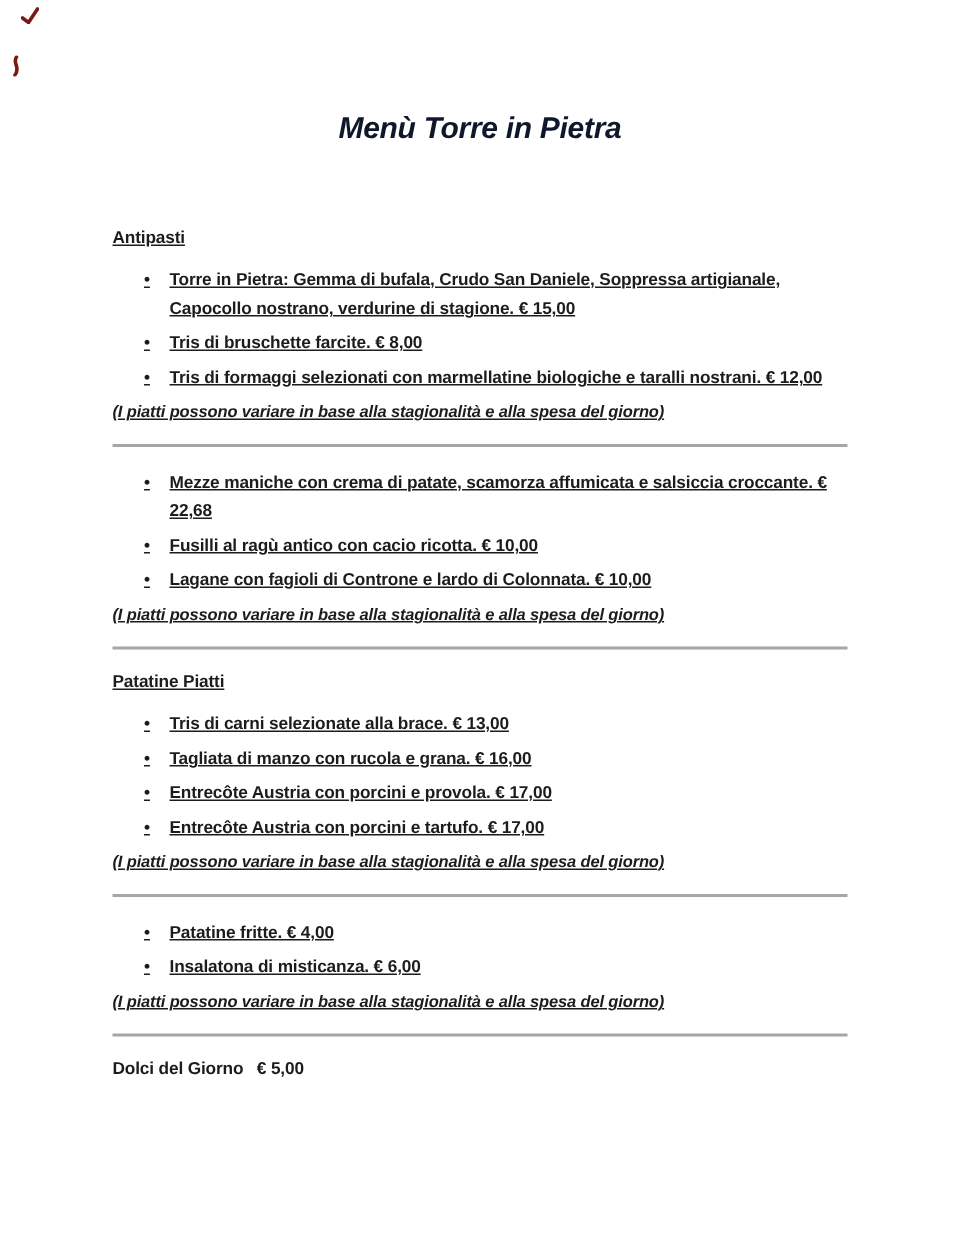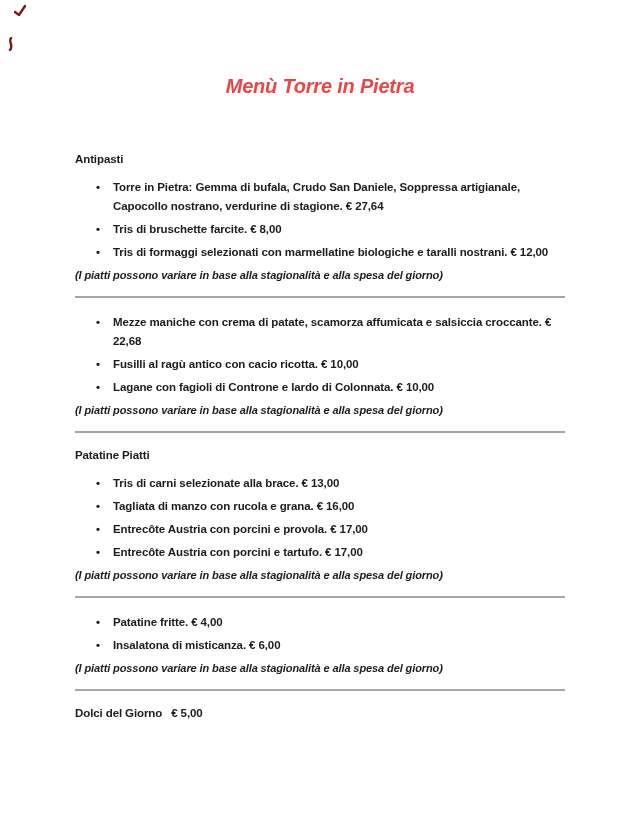--- a/index.html
+++ b/index.html
@@ -6,23 +6,23 @@
   body{
     width:640px;height:828px;background:#ffffff;overflow:hidden;position:relative;
     font-family:"Liberation Sans",sans-serif;
   }
   .page{
     box-sizing:border-box;width:100%;height:100%;
     padding:73px 75px 0 75px;color:#1c1c1c;
   }
   .title{
     font-size:20px;line-height:26px;font-weight:bold;font-style:italic;
-    text-align:center;margin:0 0 53px 0;letter-spacing:-0.2px;color:#ef4444;
+    text-align:center;margin:0 0 53px 0;letter-spacing:-0.2px;color:#0f172a;
   }
-  .section{margin:0;}
+  .section{margin:0;text-decoration:underline;}
   .section-heading{
     font-size:11.5px;line-height:15px;font-weight:bold;
     margin:0 0 11px 0;letter-spacing:-0.1px;
   }
   ul.items{list-style:none;margin:0;padding:0;}
   li.item{
     display:flex;font-size:11.5px;line-height:19px;font-weight:bold;
     margin:0 0 4px 0;letter-spacing:-0.1px;
   }
   .bullet{
@@ -56,21 +56,21 @@
 
 <div class="page">
 
   <h1 class="title">Menù Torre in Pietra</h1>
 
   <div class="section">
     <div class="section-heading">Antipasti</div>
     <ul class="items">
       <li class="item">
         <span class="bullet">•</span>
-        <span class="item-text">Torre in Pietra: Gemma di bufala, Crudo San Daniele, Soppressa artigianale, Capocollo nostrano, verdurine di stagione. € 27,64</span>
+        <span class="item-text">Torre in Pietra: Gemma di bufala, Crudo San Daniele, Soppressa artigianale, Capocollo nostrano, verdurine di stagione. € 15,00</span>
       </li>
       <li class="item">
         <span class="bullet">•</span>
         <span class="item-text">Tris di bruschette farcite. € 8,00</span>
       </li>
       <li class="item">
         <span class="bullet">•</span>
         <span class="item-text">Tris di formaggi selezionati con marmellatine biologiche e taralli nostrani. € 12,00</span>
       </li>
     </ul>

